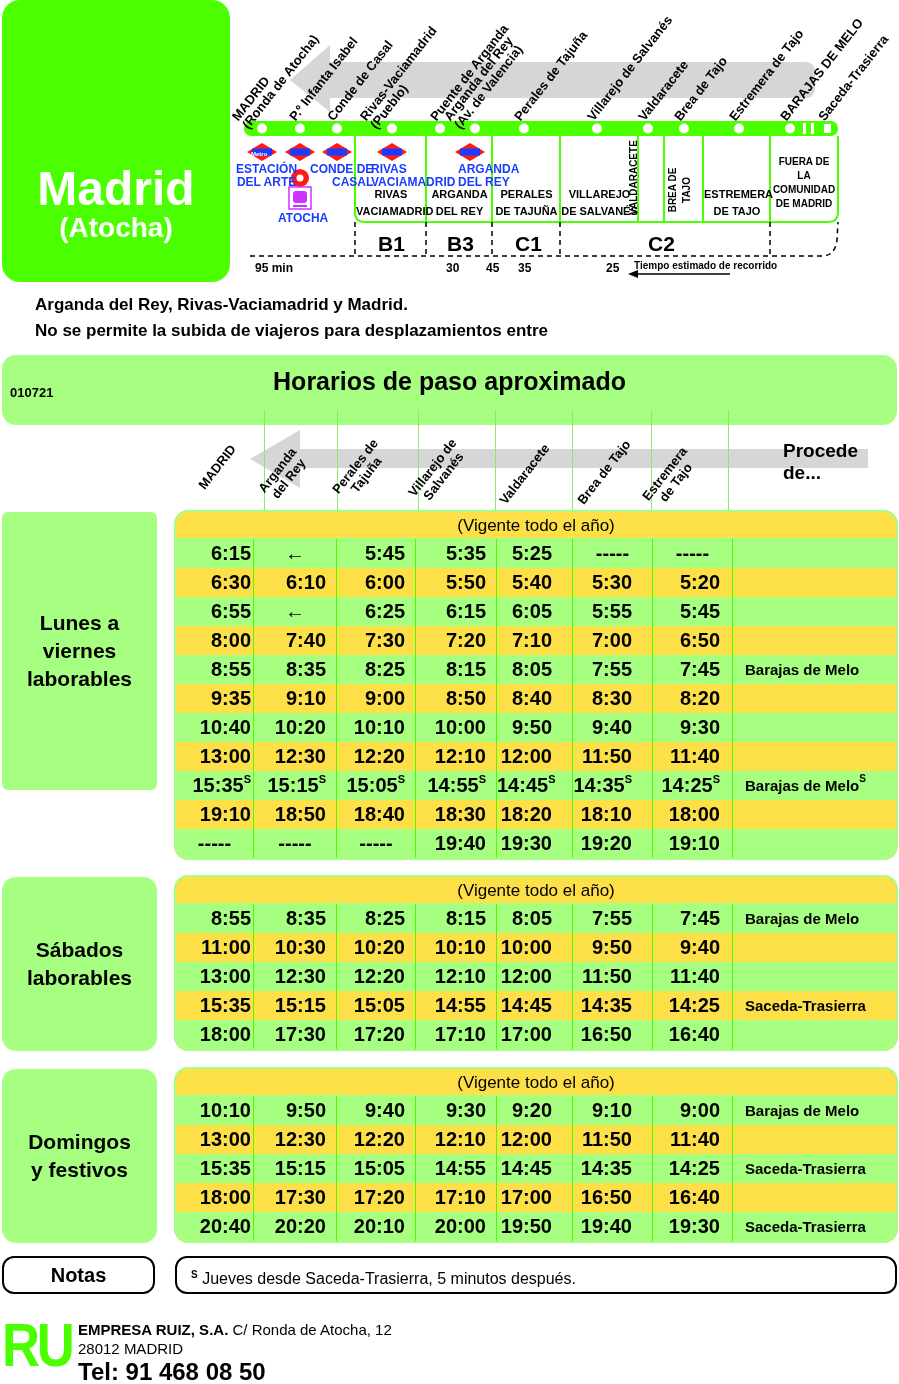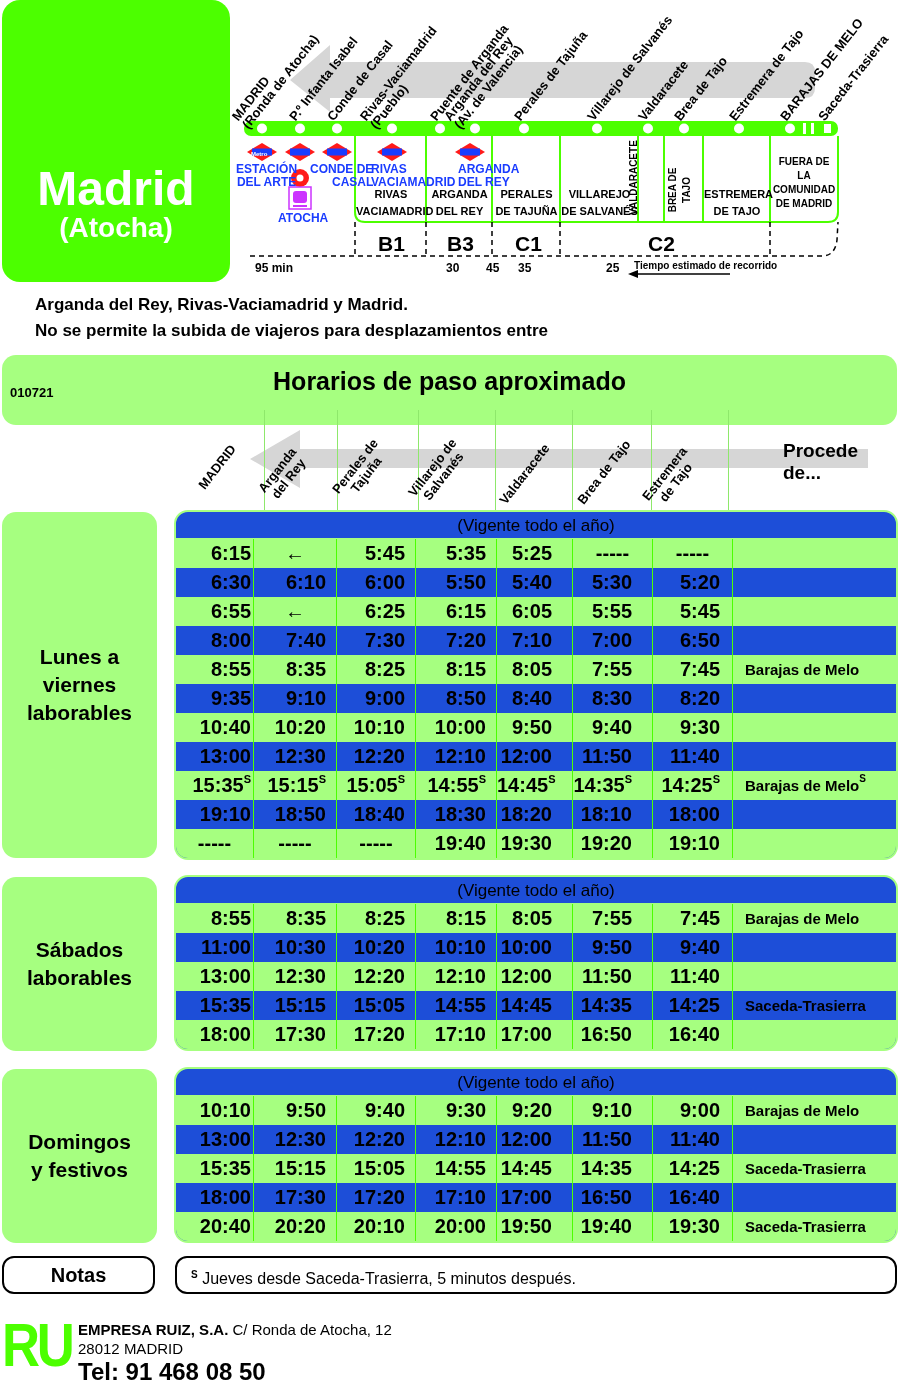--- a/index.html
+++ b/index.html
@@ -22,21 +22,21 @@
 
   .sched-title { position: absolute; left: 2px; top: 355px; width: 895px; height: 70px; background: #a6ff80; border-radius: 14px; }
   .sched-title .code { position: absolute; left: 8px; top: 30px; font-size: 13px; font-weight: bold; }
   .sched-title .title { position: absolute; left: 0; right: 0; top: 12px; text-align: center; font-size: 25px; font-weight: bold; padding-left: 0; }
   .col-head-text { position: absolute; font-size: 13px; font-weight: bold; line-height: 14px; transform: rotate(-52deg); transform-origin: left bottom; white-space: nowrap; text-align: center; }
   .vline { position: absolute; top: 410px; width: 1px; height: 100px; background: #8ee86b; }
   .procede { position: absolute; left: 766px; top: 440px; font-size: 19px; font-weight: bold; line-height: 22px; margin-left: 17px; }
 
   .day-box { position: absolute; left: 2px; width: 155px; background: #a6ff80; border-radius: 14px; display: flex; align-items: center; justify-content: center; text-align: center; font-size: 21px; font-weight: bold; line-height: 28px; }
 
-  .tbl { position: absolute; left: 174px; width: 724px; border: 2px solid #a6ff80; border-radius: 14px; overflow: hidden; background: #1d4ed8; }
+  .tbl { position: absolute; left: 174px; width: 724px; border: 2px solid #a6ff80; border-radius: 14px; overflow: hidden; background: #fde047; }
   .tbl .vig { height: 27px; text-align: center; font-size: 17px; line-height: 27px; border-bottom: 1px solid #a6ff80; }
   .row { display: flex; height: 29px; align-items: center; }
   .row.g { background: #a6ff80; }
   .cell { height: 29px; line-height: 29px; font-size: 20px; font-weight: bold; text-align: right; border-right: 1px solid #4cff00; }
   .cell sup { font-size: 11px; vertical-align: 9px; line-height: 0; }
   .c0 { width: 78px; padding-right: 2px; }
   .c1 { width: 83px; padding-right: 10px; }
   .c2 { width: 79px; padding-right: 10px; }
   .c3 { width: 81px; padding-right: 10px; }
   .c4 { width: 76px; padding-right: 20px; }
@@ -299,21 +299,21 @@
   </div>
 <div class="col-head-text" style="left:662px;top:484px;">
     <div>Estremera</div>
     <div>de Tajo</div>
   </div>
 <div class="procede">
     <div>Procede</div>
     <div>de...</div>
   </div>
 
-<div class="day-box" style="top:512px;height:346px;">
+<div class="day-box" style="top:512px;height:278px;border-radius:6px;">
   <div>
       <div>Lunes a</div>
       <div>viernes</div>
       <div>laborables</div>
     </div>
 </div>
 <div class="day-box" style="top:877px;height:174px;">
   <div>
       <div>Sábados</div>
       <div>laborables</div>

